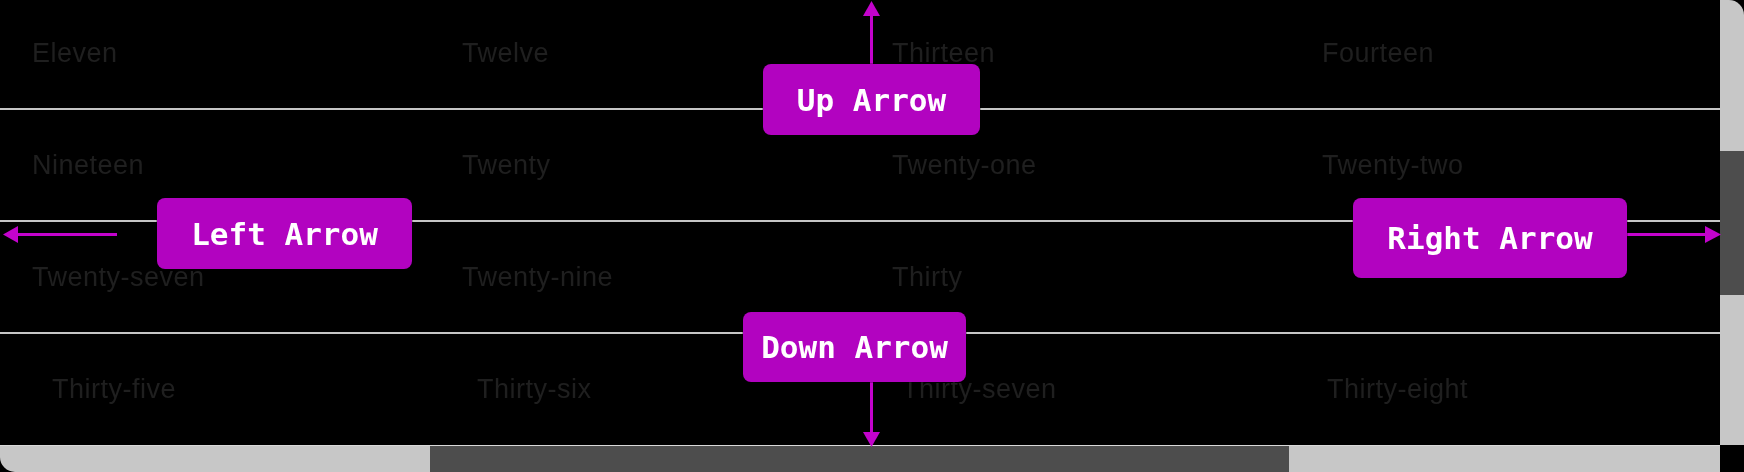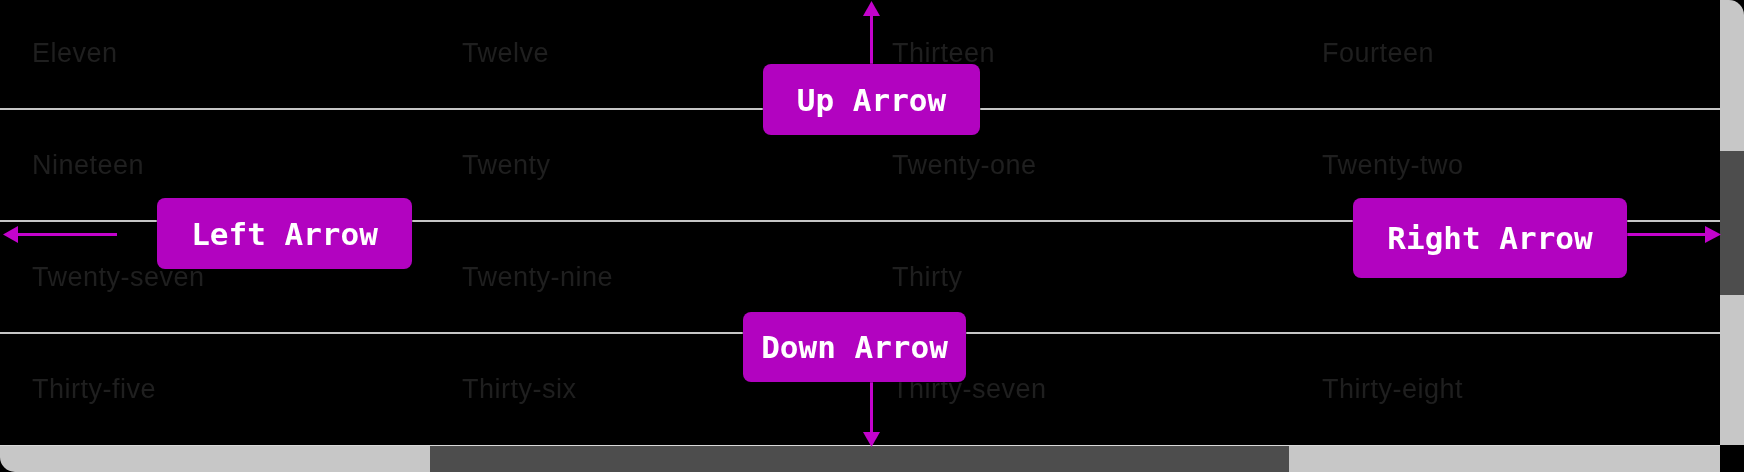--- a/index.html
+++ b/index.html
@@ -12,21 +12,21 @@
     border-radius:15px;
   }
   
   .grid{position:absolute;left:0;top:-2px;width:1720px;height:448px;}
   .grid-row{
     display:flex;
     height:112px;
     box-sizing:border-box;
     border-bottom:2px solid #c6c6c6;
   }
-  .grid-row:last-child{border-bottom:none;height:110px;}
+  .grid-row:last-child{border-bottom:none;height:110px;padding-left:20px;}
   .grid-cell{
     width:430px;
     box-sizing:border-box;
     padding-left:32px;
     display:flex;
     align-items:center;
     font-size:27px;
     letter-spacing:0.5px;
     color:#1f1f1f;
     white-space:nowrap;

